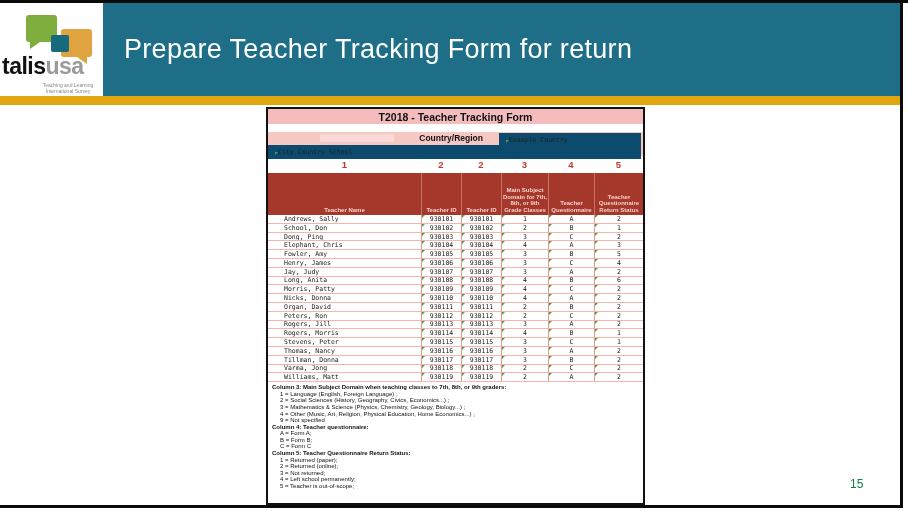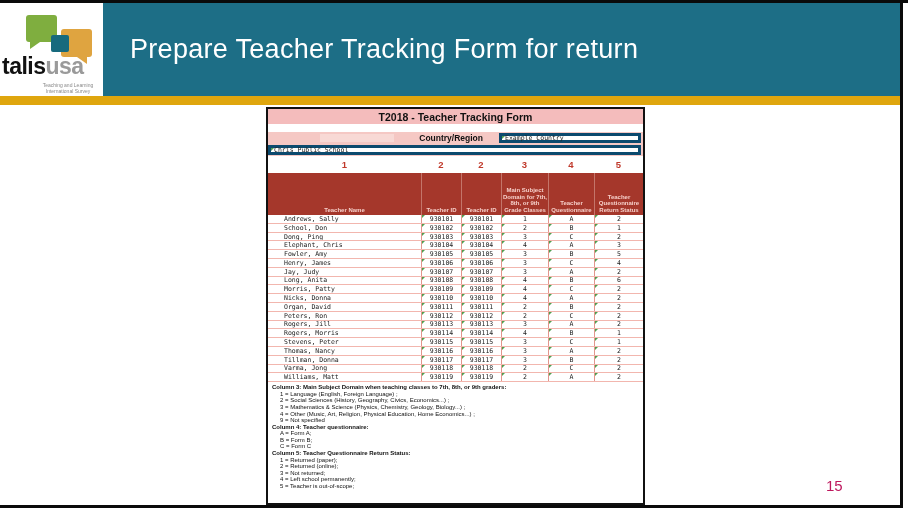--- a/index.html
+++ b/index.html
@@ -12,21 +12,21 @@
   .frame-top    { position:absolute; left:0;   top:0;     width:908px; height:3px;  background:#0a0a0a; }
   .frame-right  { position:absolute; left:900px; top:0;   width:3px;   height:508px; background:#0a0a0a; }
   .frame-bottom { position:absolute; left:0;   top:505px; width:903px; height:3px;  background:#0a0a0a; }
 
   
   .logo-box { position:absolute; left:0; top:3px; width:103px; height:93px; background:#ffffff; }
   .header-bar {
     position:absolute; left:103px; top:3px; width:797px; height:93px;
     background:#1d6e86; display:flex; align-items:center;
   }
-  .header-title { color:#ffffff; font-size:27px; font-weight:400; padding-left:27px; letter-spacing:.3px; }
+  .header-title { color:#ffffff; font-size:27px; font-weight:400; padding-left:21px; letter-spacing:.3px; }
   .gold-bar { position:absolute; left:0; top:96px; width:900px; height:9px; background:#dfa60e; }
 
   
   .bubble-green  { position:absolute; left:26px; top:12px; width:31px; height:27px; background:#7fae3f; border-radius:3px; }
   .bubble-green::after { content:""; position:absolute; left:4px; bottom:-7px; width:0; height:0;
      border-left:10px solid #7fae3f; border-bottom:7px solid transparent; }
   .bubble-orange { position:absolute; left:61px; top:26px; width:31px; height:28px; background:#dfa440; border-radius:3px; }
   .bubble-orange::after { content:""; position:absolute; right:5px; bottom:-7px; width:0; height:0;
      border-right:10px solid #dfa440; border-bottom:7px solid transparent; }
   .bubble-teal   { position:absolute; left:51px; top:32px; width:18px; height:17px; background:#176a7d; border-radius:2px; }
@@ -47,21 +47,21 @@
 
   .info-row { height:12px; display:flex; background:#f5c8c4; }
   .info-label {
     width:231px; display:flex; align-items:center; justify-content:flex-end;
     font-weight:bold; font-size:8.5px; color:#111; padding-right:16px; position:relative;
   }
   .info-row:nth-child(1) .info-label::before {
     content:""; position:absolute; left:52px; top:2px; width:74px; height:8px; background:#f8d9d5;
   }
   .info-value {
-    flex:1; margin:1px 2px 1px 0; background:#fff; border:3px solid #0c4a6e;
+    flex:1; margin:1px 2px 1px 0; background:#fff; border:7px solid #0c4a6e;
     font-family:"DejaVu Sans Mono", monospace; font-size:6.5px; color:#222;
     display:flex; align-items:center; padding-left:3px; position:relative;
   }
   .info-value::before { content:""; position:absolute; left:0; top:0; width:0; height:0;
      border-top:3px solid #4f9e4f; border-right:3px solid transparent; }
 
   .grid6 { display:grid; grid-template-columns:153px 40px 40px 47px 46px 1fr; }
 
   .num-row { height:17px; background:#fff; }
   .num-cell { display:flex; align-items:center; justify-content:center;
@@ -84,21 +84,21 @@
   }
   .data-cell.name { justify-content:flex-start; padding-left:16px; border-left:none; }
   .data-cell.mark::before { content:""; position:absolute; left:0; top:0; width:0; height:0;
      border-top:3px solid #4f9e4f; border-right:3px solid transparent; }
 
   .notes { padding:2px 4px 0 4px; font-size:6px; line-height:6.6px; color:#111; }
   .note-line { white-space:nowrap; }
   .note-bold { font-weight:bold; }
   .note-indent { padding-left:8px; }
 
-  .page-number { position:absolute; left:826px; top:477px; color:#be185d; font-size:15px; }
+  .page-number { position:absolute; left:850px; top:477px; color:#15803d; font-size:12px; }
 </style>
 </head>
 <body>
 
 <div class="frame-top"></div>
 <div class="frame-right"></div>
 <div class="frame-bottom"></div>
 
 <div class="logo-box">
   <span class="bubble-green"></span>
@@ -118,21 +118,21 @@
 
 <div class="form">
   <div class="form-title">T2018 - Teacher Tracking Form</div>
   <div class="form-gap"></div>
   <div id="info-rows">
       <div class="info-row">
         <div class="info-label">Country/Region</div>
         <div class="info-value">Example Country</div>
       </div>
       <div class="info-row">
-        <div class="info-value">Chris Public School</div>
+        <div class="info-value">City Country School</div>
       </div>
     </div>
   <div class="num-row grid6" id="num-row">
       <div class="num-cell">1</div>
       <div class="num-cell">2</div>
       <div class="num-cell">2</div>
       <div class="num-cell">3</div>
       <div class="num-cell">4</div>
       <div class="num-cell">5</div>
     </div>

